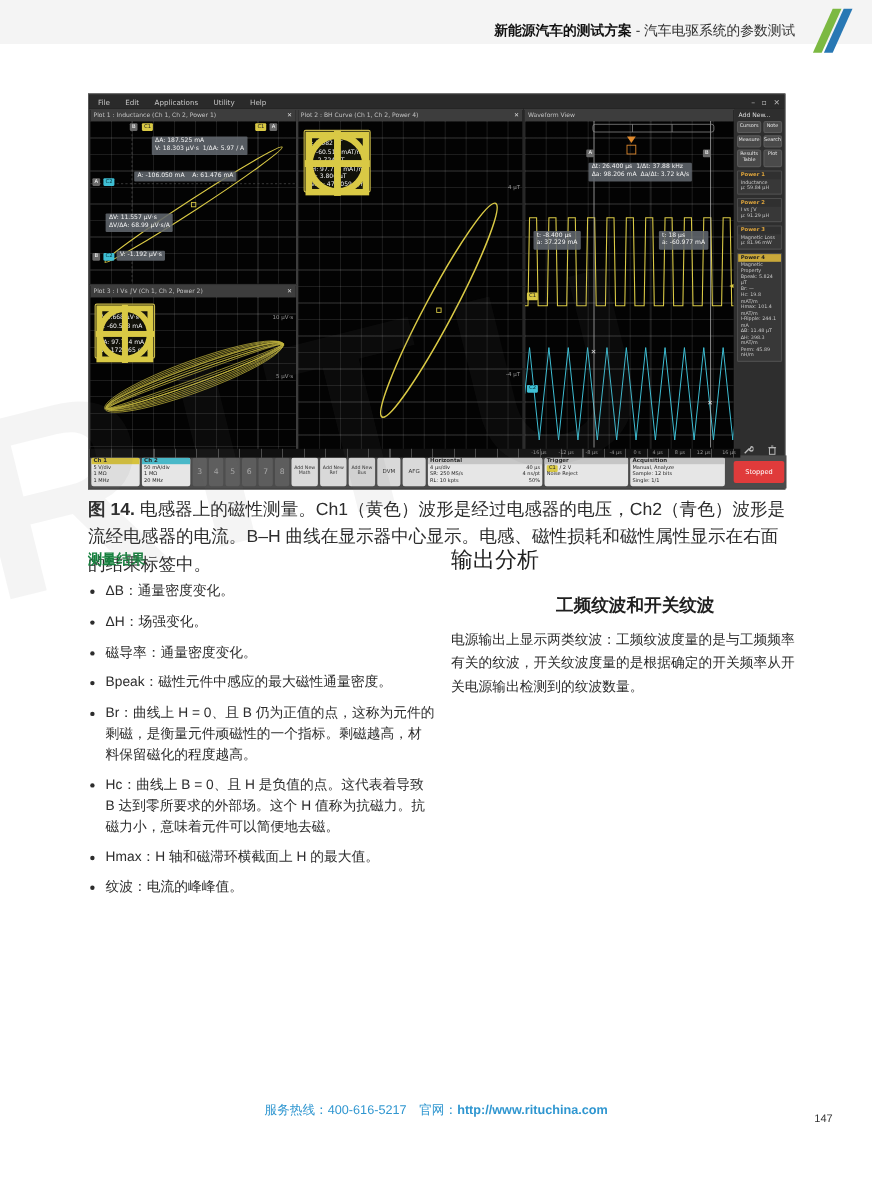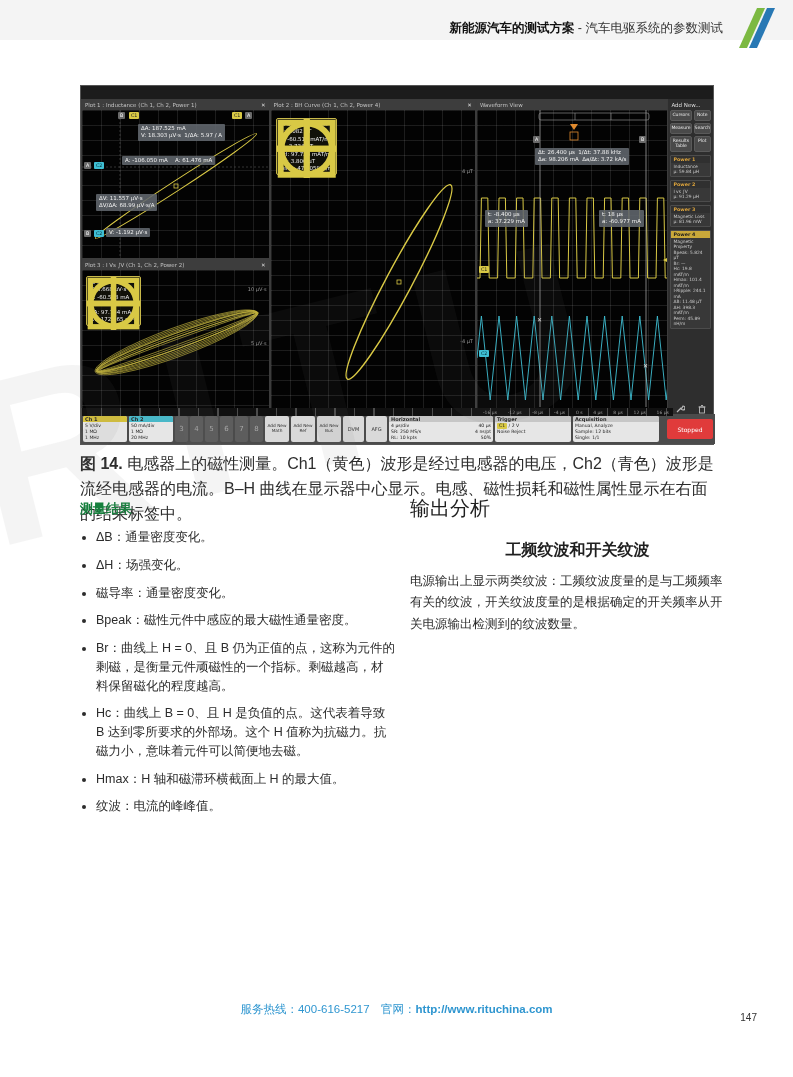--- a/index.html
+++ b/index.html
@@ -106,20 +106,32 @@
 <div class="watermark">RITU</div>
 
 <div class="hdr-band"></div>
 <div class="hdr-title"><b>新能源汽车的测试方案</b><span> - 汽车电驱系统的参数测试</span></div>
 <svg class="logo" viewBox="0 0 52 50">
   <polygon points="14,46 32,6 40,6 22,46" fill="#7cb942"></polygon>
   <polygon points="24,46 42,6 50,6 32,46" fill="#2878b4"></polygon>
 </svg>
 
 <div class="scope">
+  <div class="menubar">
+    <span>File</span>
+    <span>Edit</span>
+    <span>Applications</span>
+    <span>Utility</span>
+    <span>Help</span>
+    <span class="winctl">
+      <span>–</span>
+      <span>▫</span>
+      <span>✕</span>
+    </span>
+  </div>
 
   <div class="main">
 
     <div class="colL">
       <div class="plot p1">
         <div class="ptitle">
             <span>Plot 1 : Inductance (Ch 1, Ch 2, Power 1)</span>
             <span class="pclose">✕</span>
           </div>
         <div class="pbody">

